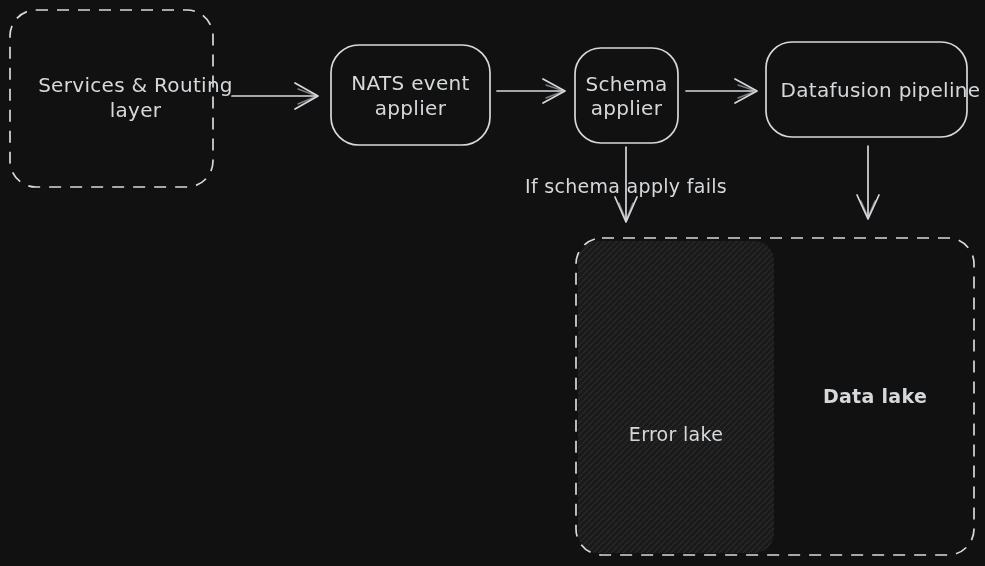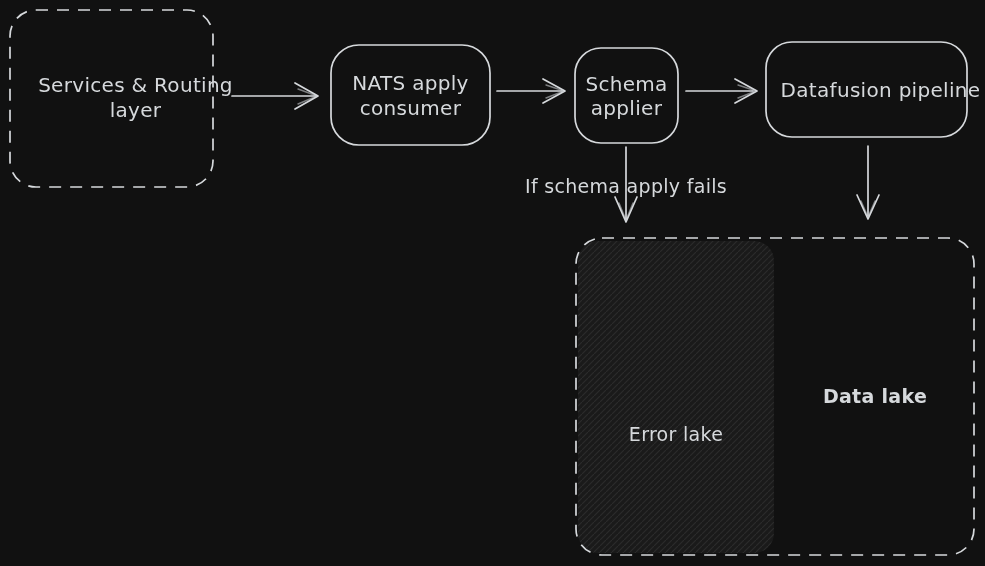--- a/index.html
+++ b/index.html
@@ -101,21 +101,21 @@
 
     <g>
       <path class="edge" d="M868,146 L868,216"></path>
       <path class="edge" d="M857,195 L868,219 L879,195"></path>
       <path class="edge sketch" d="M861,201 L868,217 L875,201"></path>
     </g>
   </svg>
 
   <div class="label" style="left:11px; top:73px; width:201px;margin-left:24px;">Services &amp; Routing layer</div>
 
-  <div class="label" style="left:331px; top:71px; width:159px;">NATS apply consumer</div>
+  <div class="label" style="left:331px; top:71px; width:159px;">NATS event applier</div>
 
   <div class="label" style="left:575px; top:72px; width:103px; line-height:24px;text-align:center;">Schema applier</div>
 
   <div class="label" style="left:780px; top:79px; width:201px; line-height:22px;">Datafusion pipeline</div>
 
   <div class="label small" style="left:511px; top:175px; width:230px;">If schema apply fails</div>
 
   <div class="label small" style="left:577px; top:383px; width:198px;margin-top:40px;">Error lake</div>
 
   <div class="label small" style="left:776px; top:385px; width:198px;font-weight:bold;">Data lake</div>

